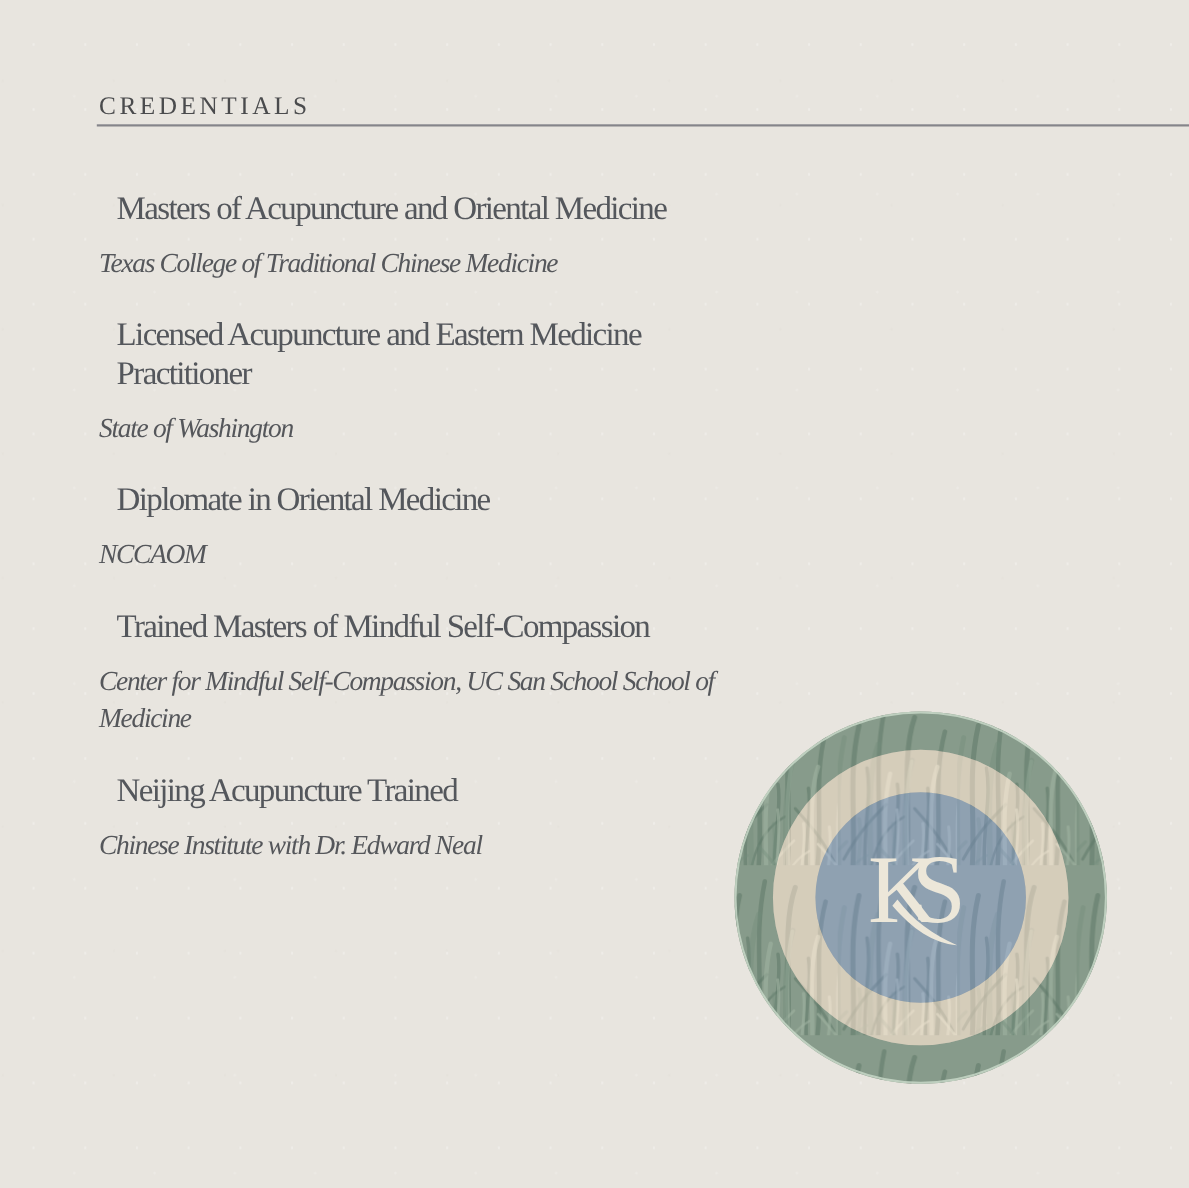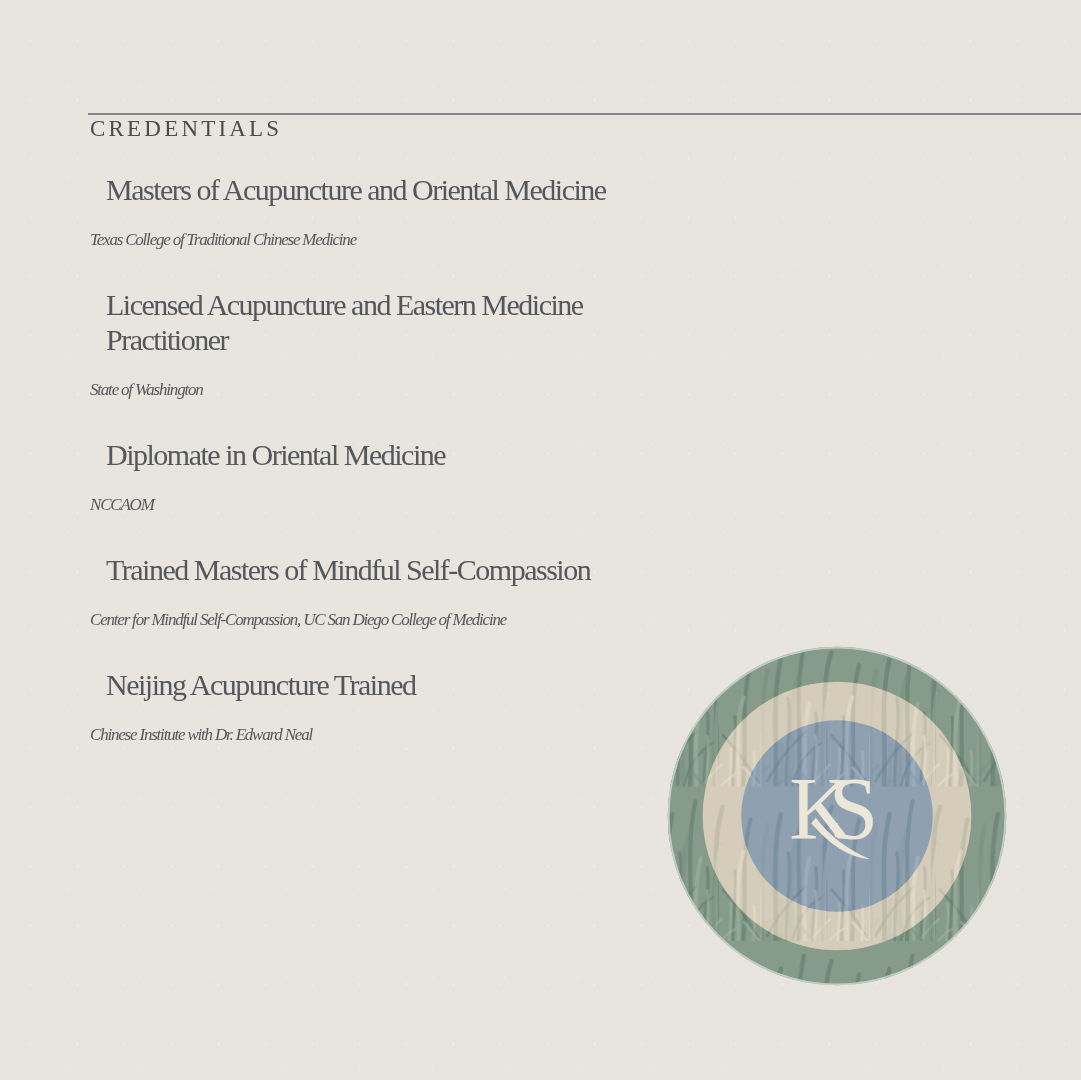--- a/index.html
+++ b/index.html
@@ -14,36 +14,35 @@
       radial-gradient(rgba(255,255,255,.55) .7px, transparent 1.4px),
       radial-gradient(rgba(255,255,255,.35) .7px, transparent 1.4px),
       radial-gradient(rgba(210,206,196,.25) .7px, transparent 1.4px);
     background-size:47px 59px, 73px 89px, 101px 113px;
     background-position:7px 11px, 31px 43px, 53px 17px;
   }
   .eyebrow{
     position:absolute;left:90px;top:84px;
     font-size:23px;line-height:26px;letter-spacing:3.2px;
     color:#4a4b4d;
-    margin-top:32px;
   }
   .rule{
     position:absolute;left:88px;right:0;top:113px;height:2px;
     background:#85858a;
   }
   .list{position:absolute;left:90px;top:156px;width:572px;}
   .item{margin:0 0 30px 0;}
   .item h2{
     margin:16px;font-weight:400;
     font-size:30px;line-height:35px;letter-spacing:-1.5px;
     color:#54575c;
   }
   .item p{
     margin:0;font-style:italic;
-    font-size:17px;line-height:34px;letter-spacing:-1.2px;
+    font-size:25px;line-height:34px;letter-spacing:-1.2px;
     color:#55575b;
   }
   .logo{position:absolute;left:653px;top:632px;width:368px;height:368px;}
   .logo svg{display:block;width:100%;height:100%;}
   .mono-letter{
     font-family:"Liberation Serif", serif;
     font-weight:400;
   }
 </style>
 </head>
@@ -63,21 +62,21 @@
     <div class="item">
       <h2>Licensed Acupuncture and Eastern Medicine Practitioner</h2>
       <p>State of Washington</p>
     </div>
     <div class="item">
       <h2>Diplomate in Oriental Medicine</h2>
       <p>NCCAOM</p>
     </div>
     <div class="item">
       <h2>Trained Masters of Mindful Self-Compassion</h2>
-      <p>Center for Mindful Self-Compassion, UC San Diego College of Medicine</p>
+      <p>Center for Mindful Self-Compassion, UC San School School of Medicine</p>
     </div>
     <div class="item">
       <h2>Neijing Acupuncture Trained</h2>
       <p>Chinese Institute with Dr. Edward Neal</p>
     </div>
   </div>
 
   <div class="logo">
     <svg viewBox="-200 -200 400 400">
       <defs>

